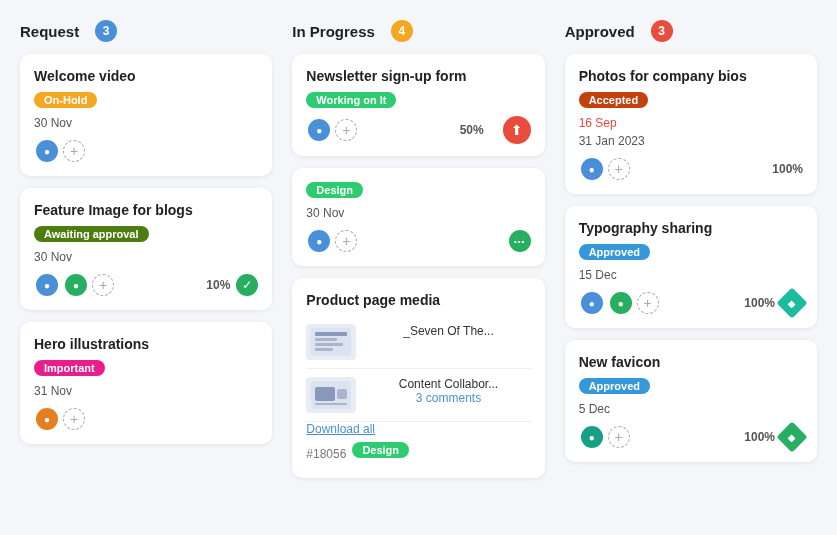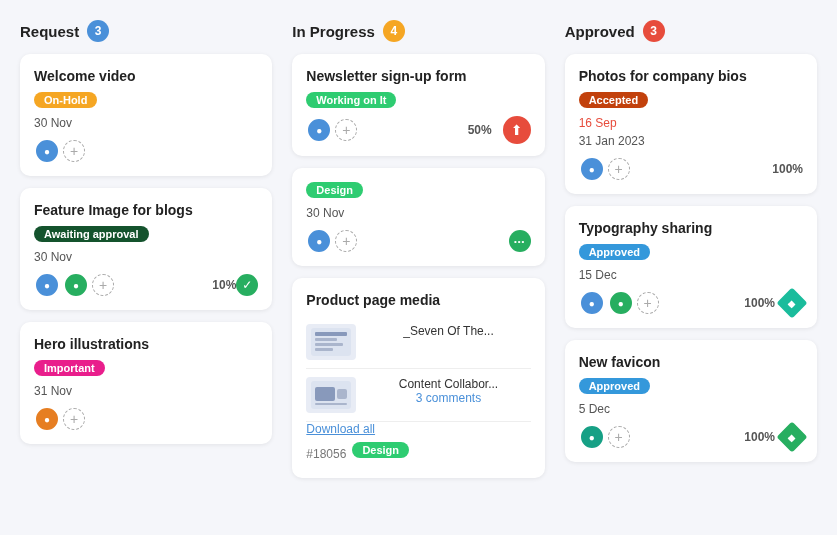--- a/index.html
+++ b/index.html
@@ -13,21 +13,21 @@
       color: #333;
     }
     .board {
       display: grid;
       grid-template-columns: 1fr 1fr 1fr;
       gap: 20px;
     }
     .column-header {
       display: flex;
       align-items: center;
-      gap: 8px;
+      gap: 16px;
       margin-bottom: 12px;
     }
     .column-title {
       font-size: 15px;
       font-weight: 700;
       color: #222;
     }
     .count-badge {
       display: inline-flex;
       align-items: center;
@@ -57,21 +57,21 @@
     }
     .tag {
       display: inline-block;
       padding: 2px 10px;
       border-radius: 12px;
       font-size: 11px;
       font-weight: 600;
       margin-bottom: 8px;
     }
     .tag-orange { background: #f5a623; color: #fff; }
-    .tag-purple { background: #14532d; color: #fff; }
+    .tag-purple { background: #4d7c0f; color: #fff; }
     .tag-pink { background: #e91e8c; color: #fff; }
     .tag-green { background: #2ecc71; color: #fff; }
     .tag-blue { background: #3498db; color: #fff; }
     .tag-teal { background: #c2410c; color: #fff; }
     .card-date {
       font-size: 12px;
       color: #555;
       margin-bottom: 8px;
     }
     .card-date-red {
@@ -230,21 +230,21 @@
             <div class="plus-btn">+</div>
           </div>
           <div style="display: flex; align-items: center; gap: 6px;"></div>
         </div></div>
       <div class="card"><div class="card-title">Feature Image for blogs</div><span class="tag tag-purple">Awaiting approval</span><br><div class="card-date">30 Nov</div><div class="card-footer">
           <div class="avatars">
             <div class="avatar avatar-blue">●</div>
             <div class="avatar avatar-green">●</div>
             <div class="plus-btn">+</div>
           </div>
-          <div style="display: flex; align-items: center; gap: 0; text-align: center;">
+          <div style="display: flex; align-items: center; gap: 6px; text-align: center;">
             <span class="percent">10%</span>
             <div class="icon-check-green">✓</div>
           </div>
         </div></div>
       <div class="card"><div class="card-title">Hero illustrations</div><span class="tag tag-pink">Important</span><br><div class="card-date">31 Nov</div><div class="card-footer">
           <div class="avatars">
             <div class="avatar avatar-orange">●</div>
             <div class="plus-btn">+</div>
           </div>
           <div style="display: flex; align-items: center; gap: 6px;"></div>
@@ -253,21 +253,21 @@
     <div>
       <div class="column-header">
         <span class="column-title">In Progress</span>
         <span class="count-badge badge-orange">4</span>
       </div>
       <div class="card"><div class="card-title">Newsletter sign-up form</div><span class="tag tag-green">Working on It</span><br><div class="card-footer">
           <div class="avatars">
             <div class="avatar avatar-blue">●</div>
             <div class="plus-btn">+</div>
           </div>
-          <div style="display: flex; align-items: center; gap: 11px;">
+          <div style="display: flex; align-items: center; gap: 19px;">
             <span class="percent">50%</span>
             <div class="icon-arrow-up">⬆</div>
           </div>
         </div></div>
       <div class="card"><span class="tag tag-green">Design</span><br><div class="card-date">30 Nov</div><div class="card-footer">
           <div class="avatars">
             <div class="avatar avatar-blue">●</div>
             <div class="plus-btn">+</div>
           </div>
           <div style="display: flex; align-items: center; gap: 6px;">

